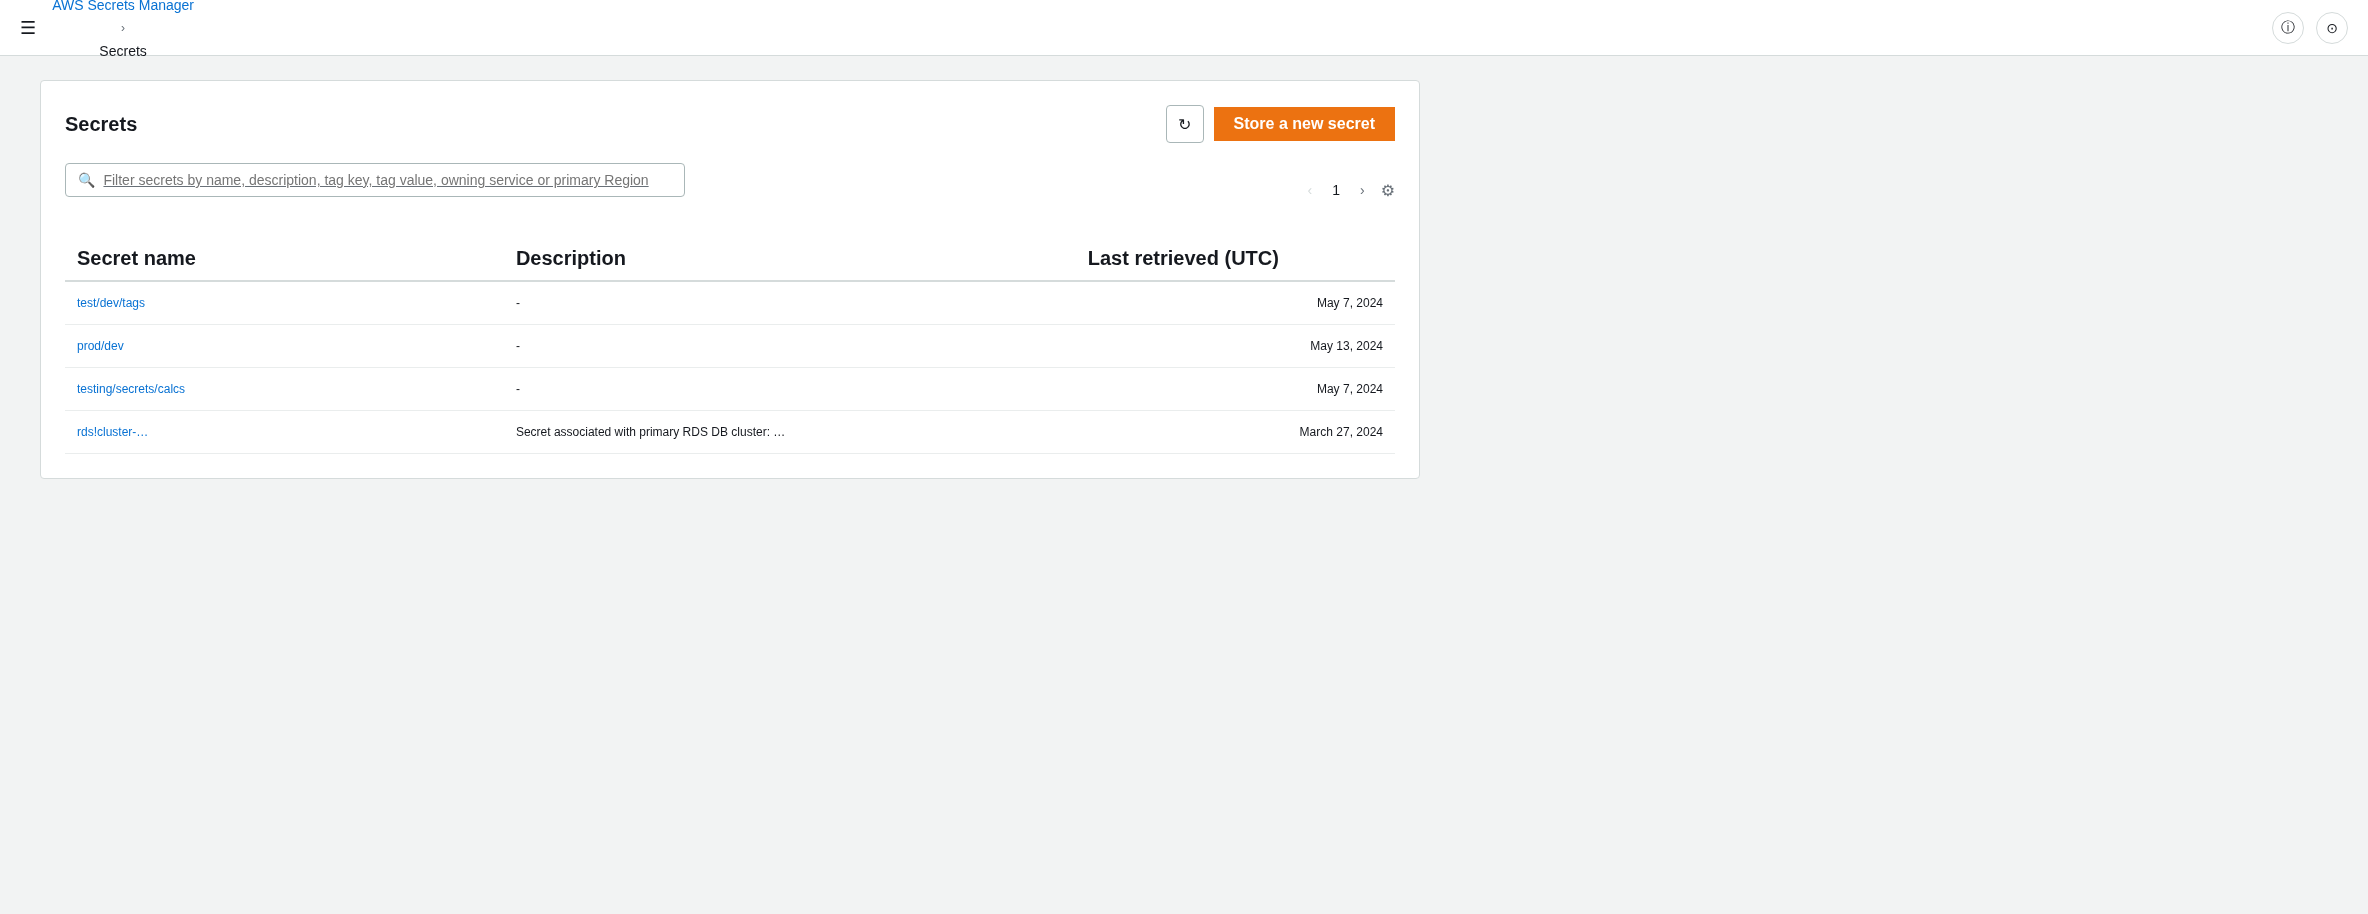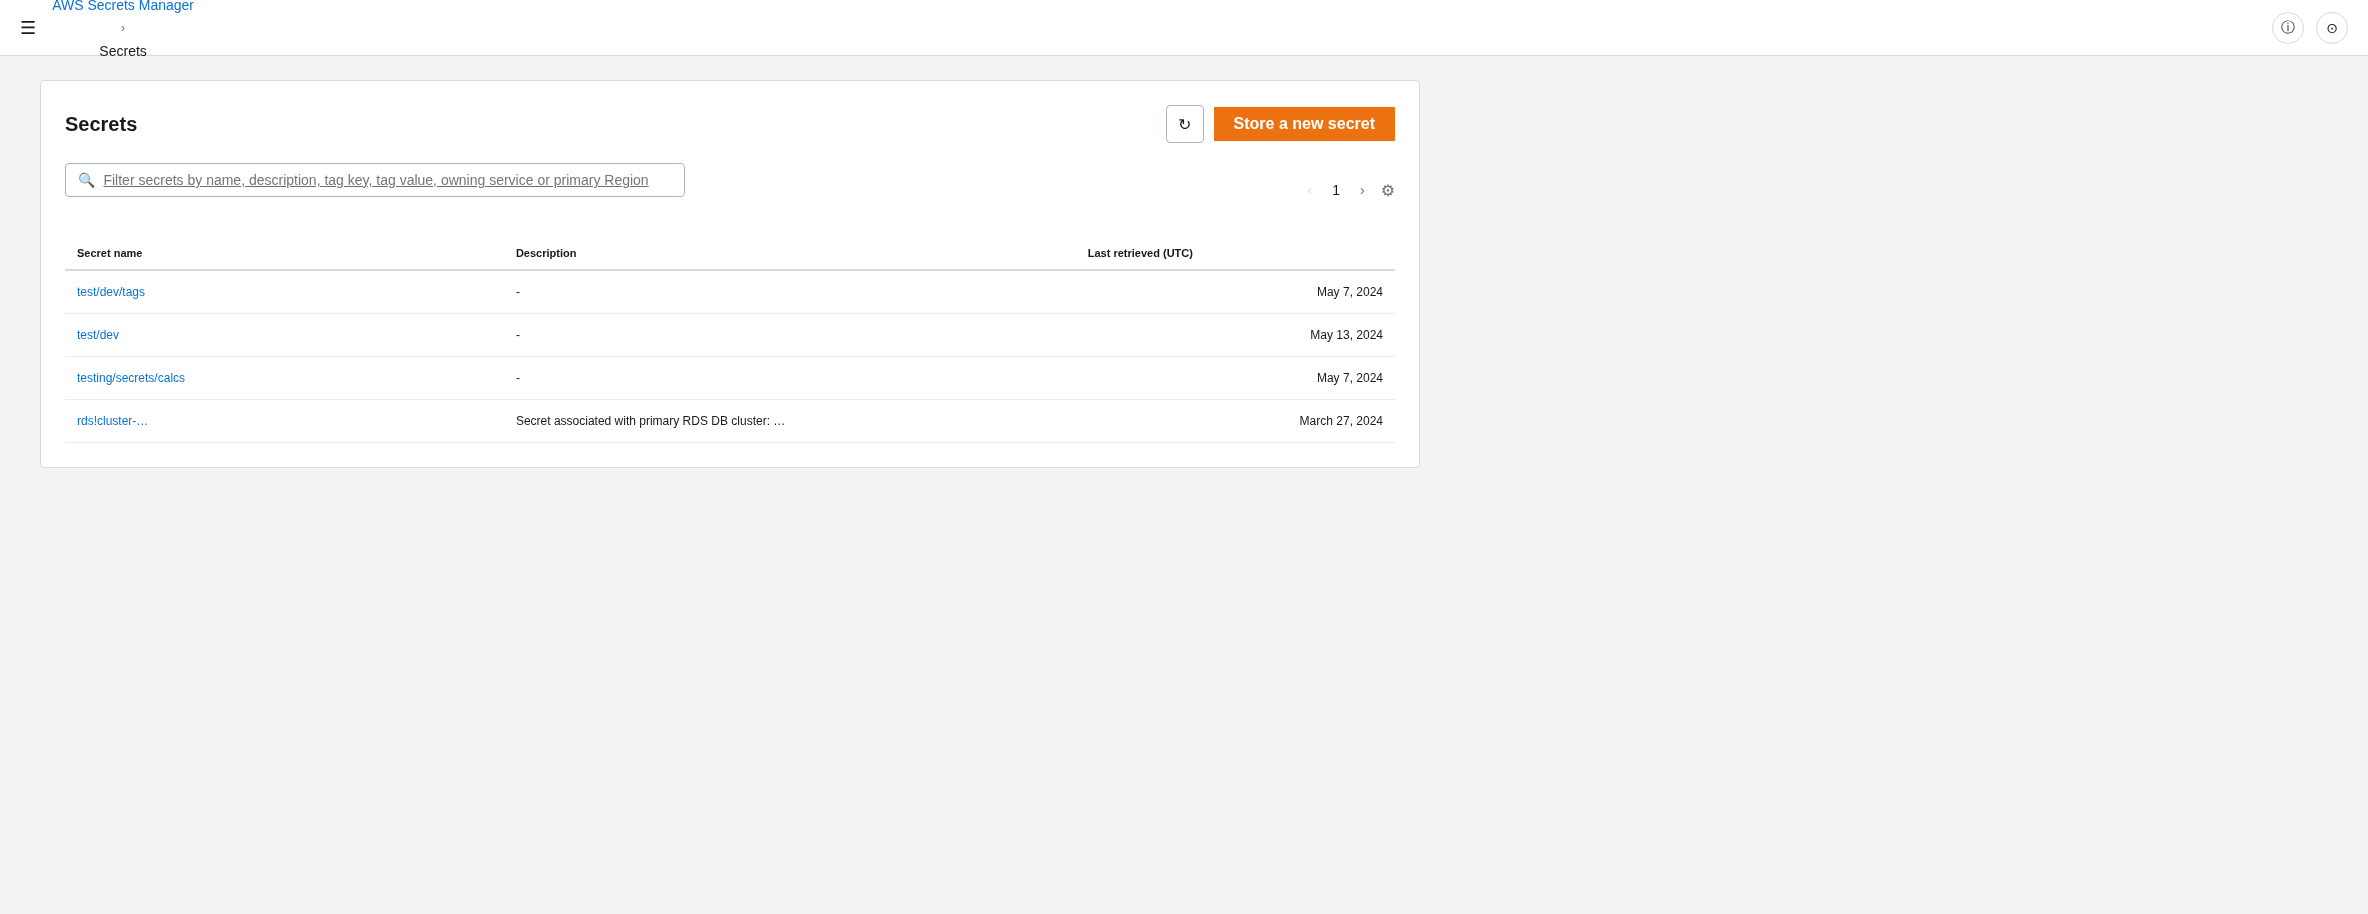--- a/index.html
+++ b/index.html
@@ -212,21 +212,21 @@
     }
 
     .secrets-table thead tr {
       border-bottom: 2px solid #d5dbdb;
     }
 
     .secrets-table th {
       text-align: left;
       padding: 10px 12px;
       font-weight: 700;
-      font-size: 11px;
+      font-size: 20px;
       color: #16191f;
     }
 
     .secrets-table tbody tr {
       border-bottom: 1px solid #eaeded;
     }
 
     .secrets-table td {
       padding: 14px 12px;
       font-size: 12px;
@@ -303,21 +303,21 @@
           <th class="col-retrieved">Last retrieved (UTC)</th>
         </tr>
       </thead>
       <tbody id="secrets-tbody">
       <tr>
             <td class="col-name"><a class="secret-link">test/dev/tags</a></td>
             <td class="col-desc">-</td>
             <td class="col-retrieved">May 7, 2024</td>
           </tr>
           <tr>
-            <td class="col-name"><a class="secret-link">test/dev</a></td>
+            <td class="col-name"><a class="secret-link">prod/dev</a></td>
             <td class="col-desc">-</td>
             <td class="col-retrieved">May 13, 2024</td>
           </tr>
           <tr>
             <td class="col-name"><a class="secret-link">testing/secrets/calcs</a></td>
             <td class="col-desc">-</td>
             <td class="col-retrieved">May 7, 2024</td>
           </tr>
           <tr>
             <td class="col-name"><a class="secret-link">rds!cluster-…</a></td>

